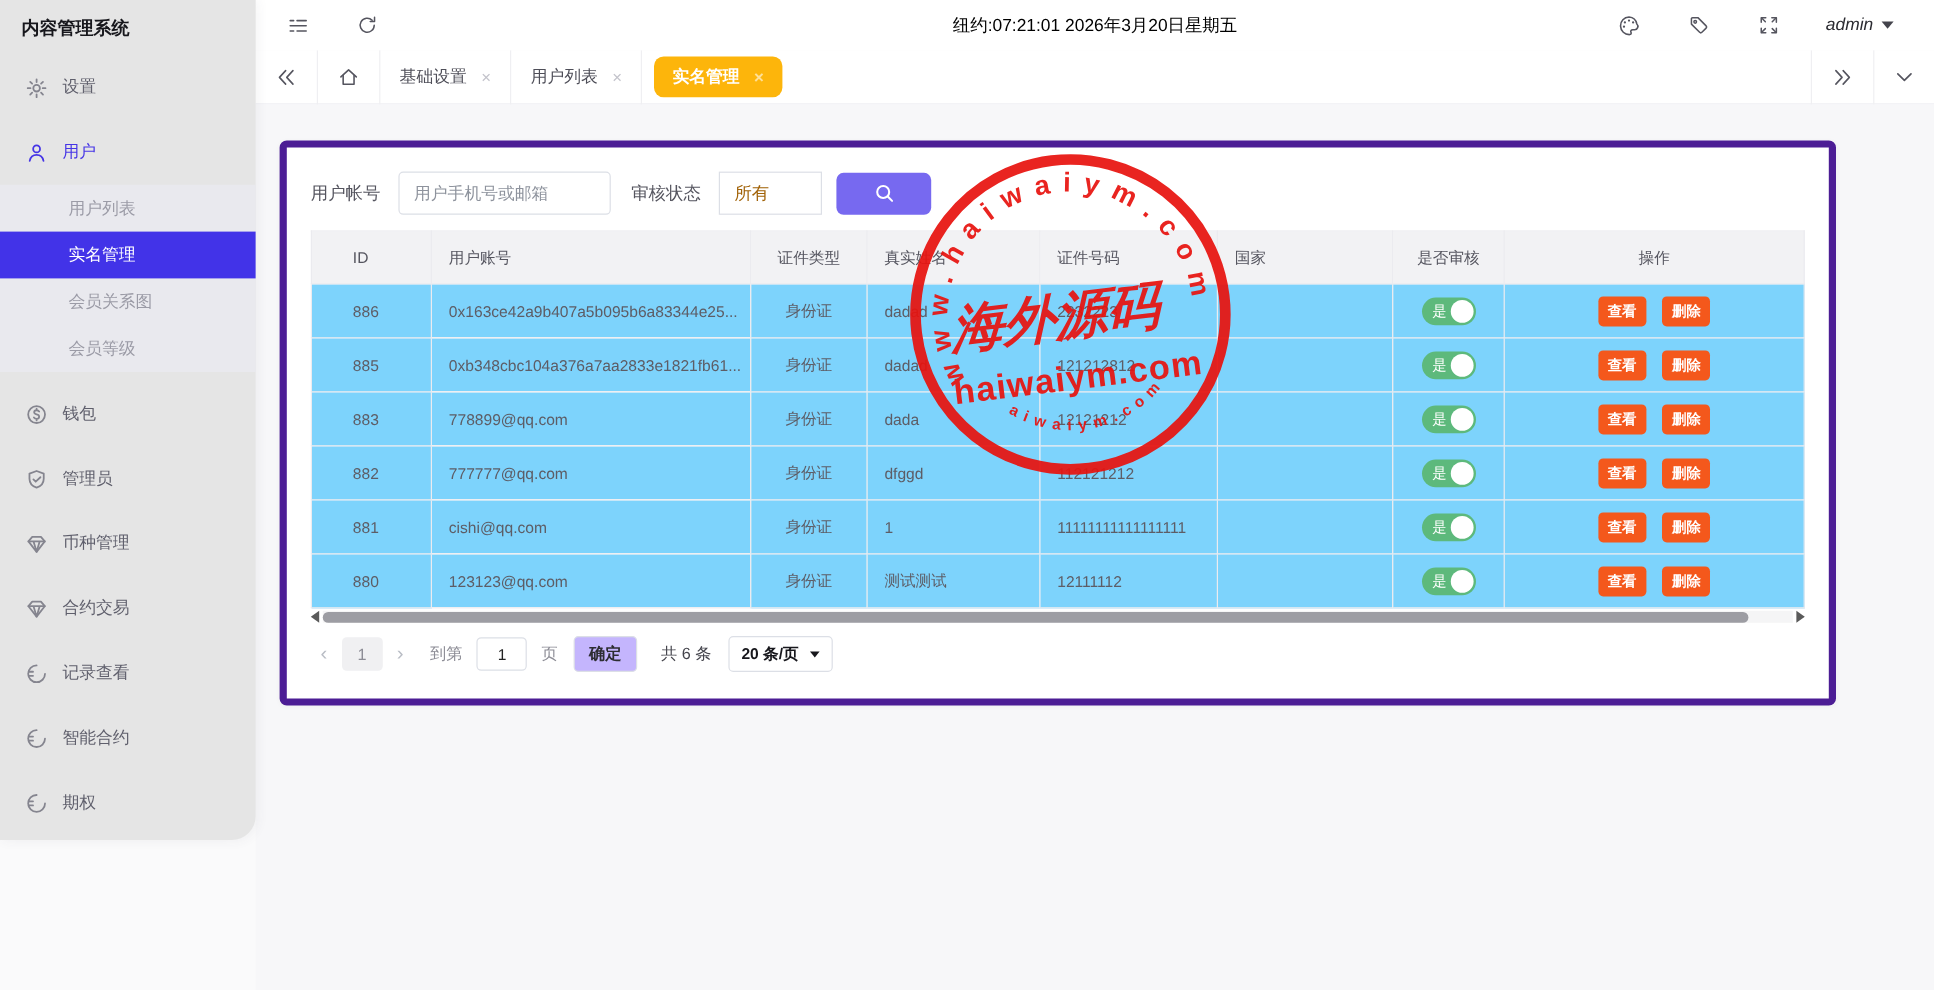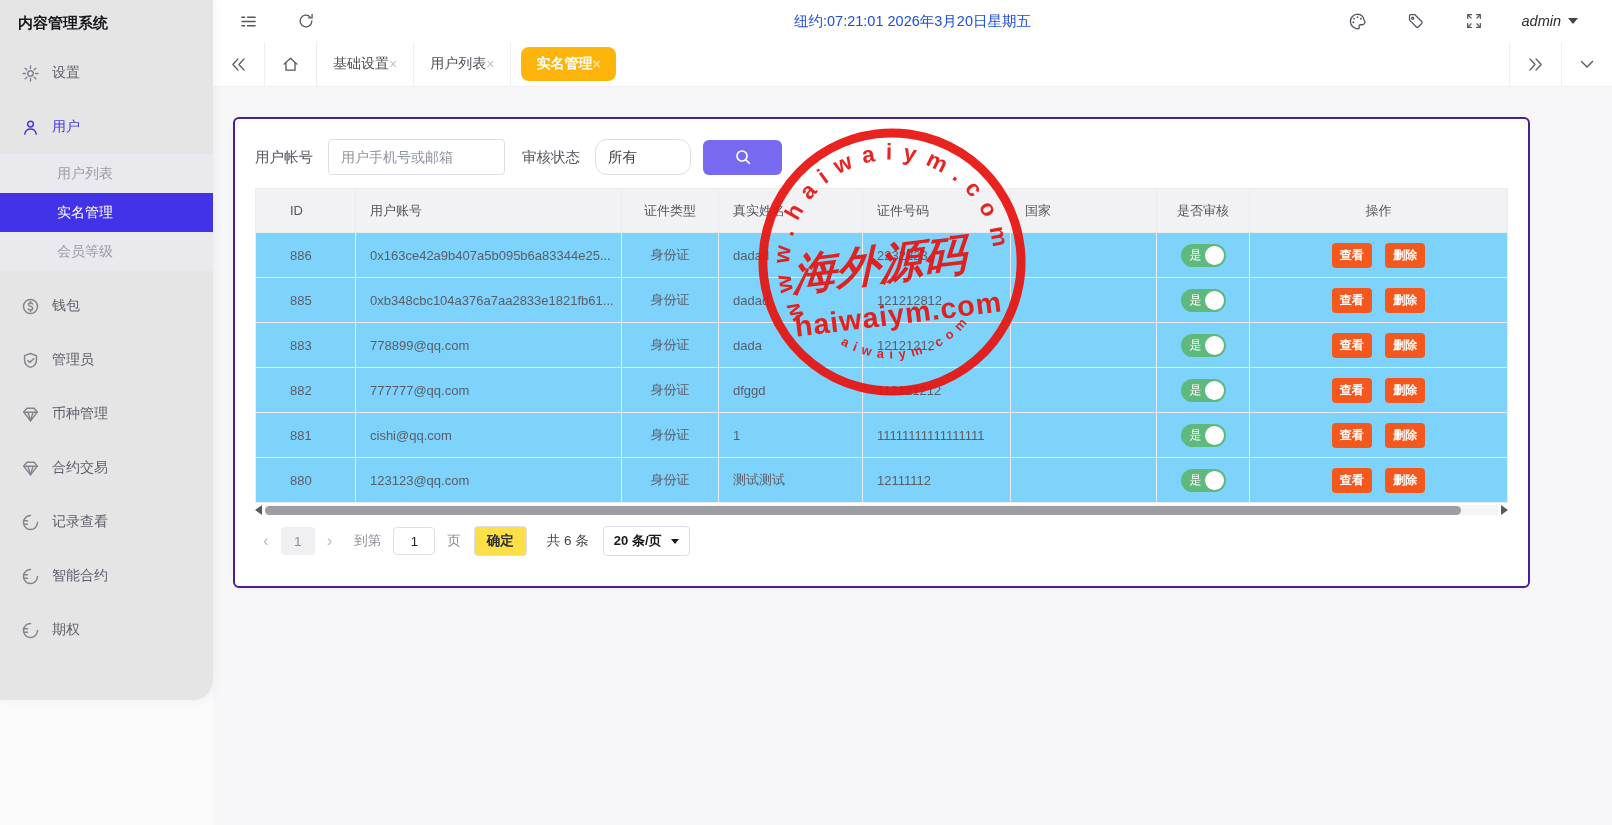--- a/index.html
+++ b/index.html
@@ -25,51 +25,51 @@
   .side-item.parent-active{ color:#4635e6; }
   .side-item.parent-active .mi{ stroke:#4635e6; }
   .submenu{ background:#e9e9ee; margin-bottom:8px; }
   .sub-item{ height:39px; display:flex; align-items:center; padding-left:57px; font-size:14px; color:#9b9ba6; cursor:pointer; }
   .sub-item.active{ background:#4233e8; color:#fff; }
 
   
   .topbar{ position:absolute; left:213px; right:0; top:0; height:42px; background:#fff;
     display:flex; align-items:center; z-index:4; }
   .tb-icon{ padding:0 15px; height:42px; display:flex; align-items:center; cursor:pointer; }
-  .datetime{ position:absolute; left:50%; transform:translateX(-50%); font-size:14.5px; color:#1d4ed8; }
+  .datetime{ position:absolute; left:50%; transform:translateX(-50%); font-size:14.5px; color:#000000; }
   .tb-right{ margin-left:auto; display:flex; align-items:center; gap:10px; padding-right:34px;font-style:italic; }
   .admin{ display:flex; align-items:center; gap:7px; font-size:14.5px; color:#2b2b31; cursor:pointer; padding-left:14px; }
   .caret-down{ width:0; height:0; border-left:5px solid transparent; border-right:5px solid transparent; border-top:6px solid #44444c; }
 
   
   .tabbar{ position:absolute; left:213px; right:0; top:42px; height:45px; background:#fff;
     display:flex; align-items:center; z-index:4; border-bottom:1px solid #f1f1f4; }
   .tab-cell{ height:45px; display:flex; align-items:center; padding:0 17px; border-right:1px solid #efeff2; cursor:pointer; }
-  .tab{ height:45px; display:flex; align-items:center; padding:0 16px;
+  .tab{ height:45px; display:flex; align-items:center; gap:12px; padding:0 16px;
     border-right:1px solid #efeff2; font-size:14px; color:#4e4e58; cursor:pointer; }
   .tab .x{ color:#c3c3cb; font-size:14px; }
   .tab.active{ height:34px; background:#fdb50b; border:none; border-radius:8px; color:#fff;
     font-weight:bold; margin:0 10px; padding:0 15px; }
   .tab.active .x{ color:#fee09a; }
   .tabbar-right{ margin-left:auto; display:flex; align-items:center; }
   .tabbar-right .tab-cell{ border-right:none; border-left:1px solid #efeff2; }
 
   
   .main-bg{ position:absolute; left:213px; right:0; top:87px; bottom:0; background:#f7f7f9; }
   .panel{ position:absolute; left:233px; top:117px; width:1297px; height:471px; background:#fff;
-    border:2px solid #4c1d95; border-radius:6px; box-shadow:0 1px 4px rgba(0,0,0,.03);
+    border:6px solid #4c1d95; border-radius:6px; box-shadow:0 1px 4px rgba(0,0,0,.03);
     padding:20px; z-index:3; }
 
   .filters{ display:flex; align-items:center; margin-bottom:13px; }
   .f-label{ font-size:14.5px; color:#55555f; margin-right:15px; }
   .account-input{ width:177px; height:36px; border:1px solid #dcdfe6; border-radius:4px;
     padding:0 12px; font-size:14px; color:#333; margin-right:17px; outline:none; font-family:inherit; }
   .account-input::placeholder{ color:#8e939d; }
-  .status-box{ width:96px; height:36px; border:1px solid #dcdfe6; border-radius:12px;
-    display:flex; align-items:center; padding:0 12px; font-size:14.5px; color:#404040; margin-right:12px; cursor:pointer; }
+  .status-box{ width:86px; height:36px; border:1px solid #dcdfe6; border-radius:0;
+    display:flex; align-items:center; padding:0 12px; font-size:14.5px; color:#a16207; margin-right:12px; cursor:pointer; }
   .search-btn{ width:79px; height:35px; background:#7769f0; border:none; border-radius:6px;
     display:flex; align-items:center; justify-content:center; cursor:pointer; }
 
   table{ width:100%; border-collapse:collapse; table-layout:fixed; font-size:13px; color:#5d5d66; }
   th{ background:#f2f2f4; font-weight:normal; color:#55555f; height:44px; }
   th,td{ border:1px solid #ebebef; padding:0 14px; text-align:left; }
   td{ height:45px; background:#7dd3fc; }
   th.c, td.c{ text-align:center; padding:0 4px; }
   td.cell-id, th.h-id{ padding-left:34px; }
   td.cell-account{ white-space:nowrap; overflow:hidden; }
@@ -89,21 +89,21 @@
   .hs-thumb{ position:absolute; left:0; top:0.5px; height:9px; width:97%; background:#9d9da3; border-radius:5px; cursor:pointer; }
 
   .pagination{ margin-top:10px; display:flex; align-items:center; font-size:13.5px; }
   .pg-arrow{ color:#b9bdc5; font-size:17px; padding:0 8px; cursor:pointer; }
   .pg-cur{ min-width:34px; height:28px; background:#f0f0f2; border-radius:4px; display:flex;
     align-items:center; justify-content:center; color:#8d8d96; margin:0 4px; cursor:pointer; }
   .goto-label{ color:#8d8d96; margin-left:14px; }
   .goto-input{ width:42px; height:28px; border:1px solid #dcdfe6; border-radius:4px; text-align:center;
     font-size:13px; color:#222; margin:0 12px; outline:none; font-family:inherit; }
   .page-label{ color:#8d8d96; }
-  .confirm-btn{ height:30px; padding:0 12px; border:1px solid #dcdfe6; background:#fde047; border-radius:4px;
+  .confirm-btn{ height:30px; padding:0 12px; border:1px solid #dcdfe6; background:#c4b5fd; border-radius:4px;
     font-size:13.5px; font-weight:bold; color:#2c2c31; margin:0 13px; cursor:pointer; font-family:inherit; }
   .total{ color:#44444c; margin:0 7px; }
   .size-select{ height:30px; border:1px solid #dcdfe6; border-radius:4px; display:flex; align-items:center;
     padding:0 10px; gap:9px; color:#17171c; margin-left:7px; cursor:pointer; font-weight:bold; font-size:13px; }
   .size-caret{ width:0; height:0; border-left:4.5px solid transparent; border-right:4.5px solid transparent; border-top:5.5px solid #17171c; }
 
   
   .stamp{ position:absolute; left:753px; top:123px; width:278px; height:278px; z-index:50;
     pointer-events:none; opacity:.92; transform:rotate(-7deg); }
 </style>
@@ -125,20 +125,21 @@
     <svg class="ic mi" width="17" height="17" viewBox="0 0 16 16">
         <circle cx="8" cy="4.8" r="2.7"></circle>
         <path d="M2.6 14.2c.6-3.1 2.7-4.7 5.4-4.7s4.8 1.6 5.4 4.7"></path>
       </svg>
     <span>用户</span>
   </div>
 
   <div class="submenu">
     <div class="sub-item">用户列表</div>
     <div class="sub-item active">实名管理</div>
+    <div class="sub-item">会员关系图</div>
     <div class="sub-item">会员等级</div>
   </div>
 
   <div class="side-item">
     <svg class="ic mi" width="17" height="17" viewBox="0 0 16 16">
         <circle cx="8" cy="8" r="6.6"></circle>
         <path d="M10 5.6c-.5-.7-1.2-1-2-1-1.1 0-1.9.6-1.9 1.6S7 7.6 8 7.8s2 .7 2 1.8-.9 1.7-2 1.7c-.9 0-1.6-.3-2.1-1M8 3.4v1.2M8 11.3v1.3"></path>
       </svg>
     <span>钱包</span>
   </div>

